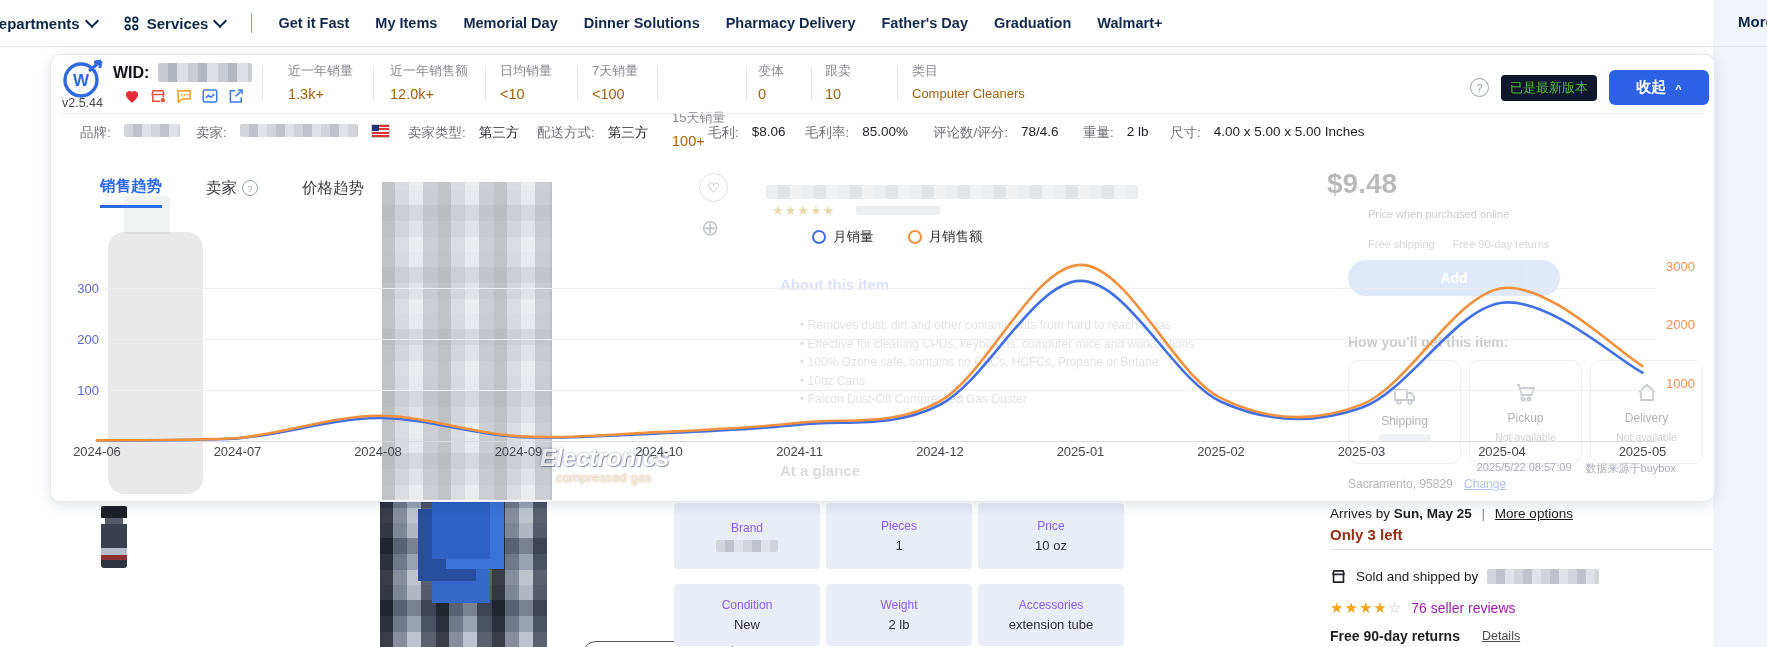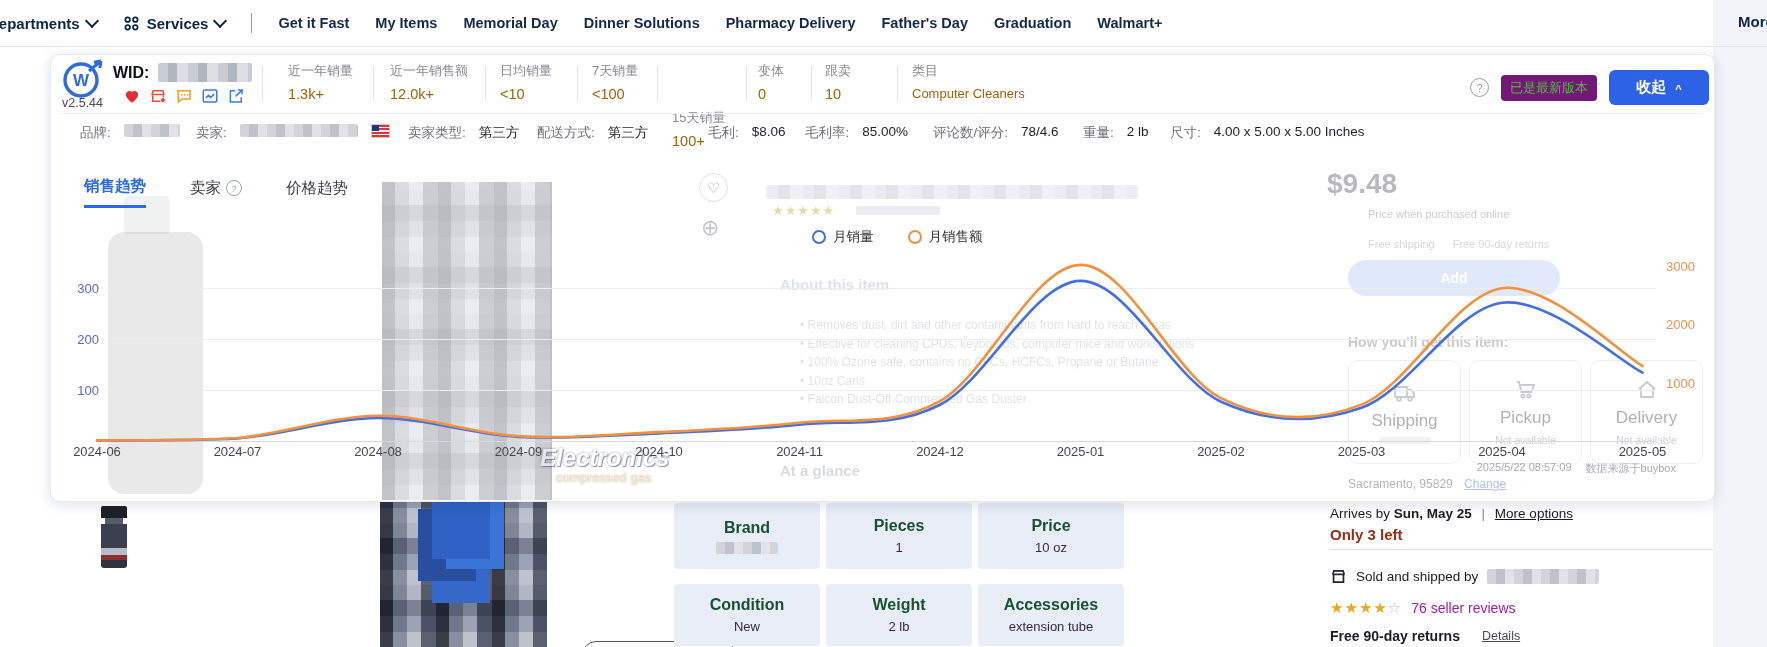--- a/index.html
+++ b/index.html
@@ -26,21 +26,21 @@
     box-shadow:14px 10px 0 #3a74d8, -14px 22px 0 #274f9e, 0 44px 0 #3568c9;}
   .thumb-can{position:absolute;left:101px;top:506px;width:26px;height:62px;z-index:1;}
   .thumb-can .cap{height:12px;background:#1d2026;border-radius:2px 2px 0 0;}
   .thumb-can .neck{height:6px;background:#565c68;margin:0 4px;}
   .thumb-can .body{height:44px;background:linear-gradient(180deg,#3a4050 0 55%,#b8bec9 55% 70%,#8f2f2f 70% 82%,#2e3340 82% 100%);border-radius:0 0 3px 3px;}
   .share-pill{position:absolute;left:582px;top:641px;width:152px;height:26px;border:1.5px solid #555;
     border-radius:14px;background:#fff;z-index:1;}
   
   .tile{position:absolute;background:#e9edf8;border-radius:4px;width:146px;height:66px;
     display:flex;flex-direction:column;align-items:center;justify-content:center;gap:5px;z-index:1;}
-  .tile .t{font-size:16px;font-weight:bold;color:#14532d;}
+  .tile .t{font-size:12px;font-weight:normal;color:#8b5cf6;}
   .tile .v{font-size:13px;color:#2e2e38;}
   .blurbar{display:inline-block;height:12px;border-radius:2px;
     background:repeating-linear-gradient(90deg,#d2d4da 0 9px,#bfc2ca 9px 18px,#e0e2e7 18px 27px);}
   
   .rc{z-index:1;font-size:13.5px;color:#1c1c22;}
   .link-u{text-decoration:underline;cursor:pointer;}
   .stock{color:#9b2d12;font-weight:bold;font-size:15px;}
   .hr-light{position:absolute;left:1330px;top:549px;width:383px;height:0;border-top:1px solid #e3e3e6;z-index:1;}
   .stars-f{color:#f2a71b;font-size:15px;letter-spacing:1px;}
   .stars-e{color:#c4c4c8;font-size:15px;}
@@ -61,27 +61,27 @@
   .stat .l{font-size:13px;color:#8a8a94;}
   .stat .v{font-size:14.5px;color:#a16207;margin-top:6px;}
   .panel-hr{position:absolute;left:60px;top:113px;width:1643px;border-top:1px solid #eef0f3;z-index:4;}
   .info-row{position:absolute;left:0;top:124px;height:18px;z-index:4;font-size:13.5px;}
   .info-item{position:absolute;white-space:nowrap;display:flex;align-items:flex-start;gap:13px;}
   .info-item .l{color:#70707a;}
   .info-item .v{color:#1f1f28;}
   .flag{display:inline-block;width:17px;height:12px;border:.5px solid #ccc;position:relative;
     background:repeating-linear-gradient(0deg,#d33 0 1.7px,#fff 1.7px 3.4px);}
   .flag::after{content:"";position:absolute;left:0;top:0;width:7px;height:6px;background:#26337a;}
-  .tabs{position:absolute;left:84px;top:176px;display:flex;gap:44px;z-index:4;font-size:15.5px;justify-content:center;}
+  .tabs{position:absolute;left:100px;top:176px;display:flex;gap:44px;z-index:4;font-size:15.5px;justify-content:center;}
   .tab{color:#3c3c43;cursor:pointer;display:flex;align-items:center;gap:5px;padding-bottom:8px;}
   .tab.active{color:#2a6ae9;font-weight:bold;border-bottom:3px solid #2a6ae9;}
   .help-c{display:inline-flex;align-items:center;justify-content:center;width:14px;height:14px;
     border:1px solid #9aa0aa;border-radius:50%;font-size:9.5px;color:#9aa0aa;}
   .top-right{position:absolute;left:1470px;top:70px;display:flex;align-items:center;gap:12px;z-index:4;}
-  .badge{background:#701a75;color:#57b93f;font-size:13px;padding:4px 9px;border-radius:4px;text-align:center;}
+  .badge{background:#0f172a;color:#57b93f;font-size:13px;padding:4px 9px;border-radius:4px;text-align:center;}
   .collapse{width:100px;height:35px;background:#2e62e6;border:none;border-radius:6px;color:#fff;
     font-size:15px;font-weight:bold;display:flex;align-items:center;justify-content:center;gap:9px;cursor:pointer;
     font-family:inherit;}
   .collapse .caret{font-size:11px;font-weight:bold;position:relative;top:1px;}
   .legend{position:absolute;left:812px;top:228px;display:flex;gap:34px;z-index:4;font-size:13.5px;color:#333;}
   .legend .it{display:flex;align-items:center;gap:7px;cursor:pointer;}
   .ring{width:10px;height:10px;border-radius:50%;background:#fff;}
   .ring.b{border:2.5px solid #4270e3;} .ring.o{border:2.5px solid #f2913d;}
   .timestamp{position:absolute;left:1400px;top:461px;width:276px;text-align:right;font-size:11px;
     color:#aab;z-index:4;display:flex;justify-content:flex-end;gap:14px;}
@@ -102,21 +102,21 @@
   .g-glance{position:absolute;left:780px;top:462px;font-size:15px;font-weight:bold;color:#16202c;opacity:.16;}
   .g-price{position:absolute;left:1327px;top:168px;font-size:28px;font-weight:bold;color:#1c1c22;opacity:.3;}
   .g-pricenote{position:absolute;left:1368px;top:208px;font-size:11px;color:#333;opacity:.26;}
   .g-shiprow{position:absolute;left:1368px;top:238px;display:flex;gap:18px;font-size:11px;color:#333;opacity:.2;}
   .g-add{position:absolute;left:1348px;top:260px;width:212px;height:36px;border-radius:18px;background:#d9e4f9;
     opacity:.8;display:flex;align-items:center;justify-content:center;color:#fff;font-size:14px;font-weight:bold;}
   .g-how{position:absolute;left:1348px;top:334px;font-size:14px;font-weight:bold;color:#111;opacity:.22;}
   .g-tiles{position:absolute;left:1348px;top:360px;display:flex;gap:8px;opacity:.45;}
   .g-tile{width:111px;height:102px;border:1.5px solid #d9dbe2;border-radius:10px;background:#fff;
     display:flex;flex-direction:column;align-items:center;justify-content:center;gap:6px;}
-  .g-tile .gt{font-size:17px;color:#555;}
+  .g-tile .gt{font-size:12px;color:#555;}
   .g-tile .gn{font-size:10.5px;color:#999;}
   .g-tile svg{width:24px;height:24px;}
   .g-tile .linebar{width:52px;height:7px;background:#e2e4ea;border-radius:2px;}
   .g-loc{position:absolute;left:1348px;top:477px;font-size:12px;color:#444;opacity:.4;}
   .g-elec{position:absolute;left:540px;top:444px;font-size:24px;font-weight:bold;color:#fff;opacity:.55;
     text-shadow:0 0 3px #45507a,1px 1px 0 #3a4468;font-style:italic;}
   .g-gas{position:absolute;left:556px;top:470px;font-size:13px;color:#ffd9a0;opacity:.5;
     text-shadow:0 0 2px #5a4a2a;}
 </style>
 </head>

